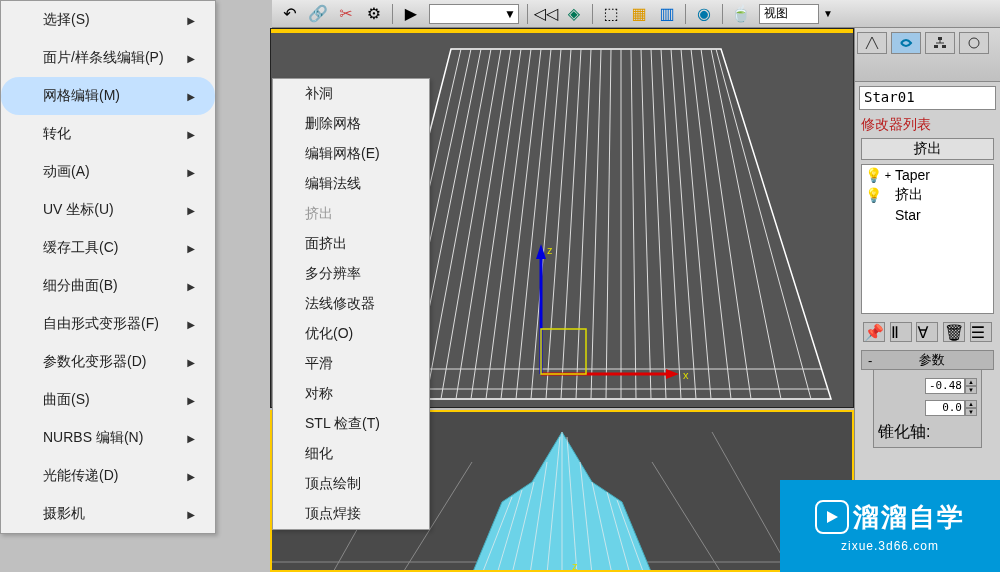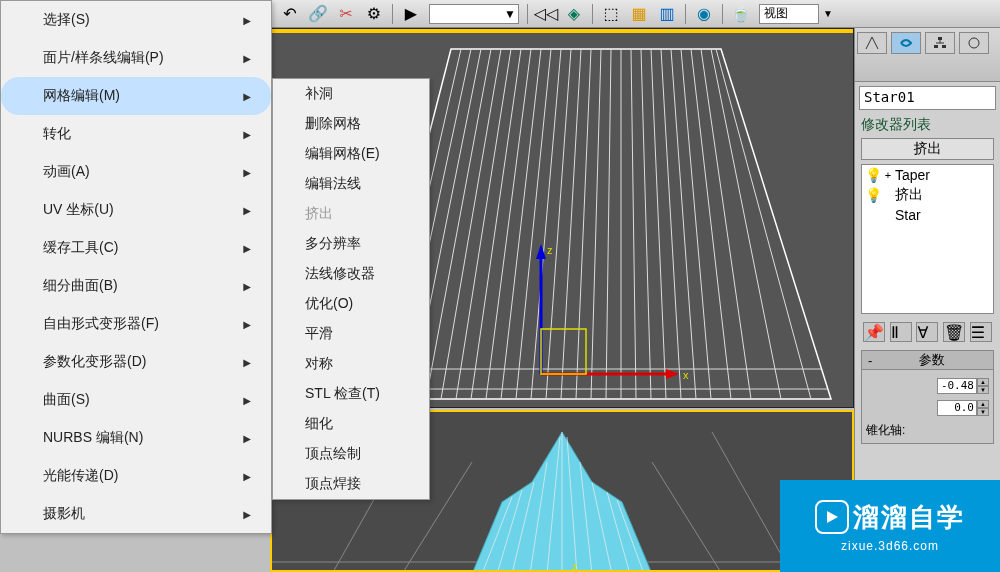--- a/index.html
+++ b/index.html
@@ -4,54 +4,54 @@
   <style>
     * { box-sizing: border-box; margin: 0; padding: 0; font-family: "Microsoft YaHei", Arial, sans-serif; }
     body { background: #c0c0c0; width: 1000px; height: 572px; overflow: hidden; position: relative; }
     
     .toolbar { position: absolute; top: 0; left: 270; right: 0; height: 28px; background: linear-gradient(#e8e8e8, #c8c8c8); border-bottom: 1px solid #888; display: flex; align-items: center; padding: 0 4px; }
     .toolbar-icon { width: 24px; height: 24px; display: inline-flex; align-items: center; justify-content: center; margin: 0 2px; border: 1px solid transparent; cursor: pointer; }
     .toolbar-sep { width: 1px; height: 20px; background: #888; margin: 0 4px; }
     .toolbar-combo { width: 90px; height: 20px; background: white; border: 1px solid #888; margin: 0 4px; font-size: 12px; padding: 0 2px; display: flex; align-items: center; justify-content: space-between; }
     .toolbar-combo-wide { width: 60px; height: 20px; background: white; border: 1px solid #888; margin: 0 4px; font-size: 12px; padding: 0 4px; display: flex; align-items: center; }
     
-    .menu-main { position: absolute; top: 0; left: 0; width: 272px; background: #f0f0f0; border: 1px solid #999; box-shadow: 2px 2px 4px rgba(0,0,0,0.2); z-index: 100; text-align: right; }
+    .menu-main { position: absolute; top: 0; left: 0; width: 216px; background: #f0f0f0; border: 1px solid #999; box-shadow: 2px 2px 4px rgba(0,0,0,0.2); z-index: 100; text-align: right; }
     .menu-item { height: 38px; display: flex; align-items: center; padding: 0 16px 0 42px; font-size: 14px; color: #222; position: relative; cursor: pointer; }
     .menu-item.highlighted { background: #c4e1ff; border-radius: 18px; }
     .menu-arrow { position: absolute; right: 20px; font-size: 10px; color: #333; }
     
     .submenu { position: absolute; top: 78px; left: 272px; width: 158px; background: #f0f0f0; border: 1px solid #999; box-shadow: 2px 2px 4px rgba(0,0,0,0.2); z-index: 101; }
     .submenu-item { height: 30px; display: flex; align-items: center; padding: 0 12px 0 32px; font-size: 14px; color: #222; cursor: pointer; }
     .submenu-item.highlighted { background: #a8d2ff; }
     .submenu-item.disabled { color: #999; }
     
     .viewport-top { position: absolute; top: 28px; left: 270px; width: 584px; height: 380px; background: #555; border: 1px solid #222; }
     .yellow-border { position: absolute; border: 2px solid #ffcc00; }
     
     .viewport-bottom { position: absolute; top: 410px; left: 270px; width: 584px; height: 162px; background: #4a4a4a; border: 2px solid #ffcc00; overflow: hidden; }
     
     .panel-right { position: absolute; top: 28px; right: 0; width: 146px; bottom: 0; background: #d0d0d0; border-left: 1px solid #888; }
     .panel-tabs { height: 54px; background: linear-gradient(#d8d8d8, #c0c0c0); border-bottom: 1px solid #888; display: flex; flex-wrap: wrap; padding: 4px 2px; gap: 4px; }
     .panel-tab { width: 30px; height: 22px; border: 1px solid #888; background: #d0d0d0; display: inline-flex; align-items: center; justify-content: center; }
     
     .object-name { height: 24px; background: white; border: 1px solid #888; margin: 4px; font-size: 14px; padding: 2px 4px; font-family: monospace; }
-    .modifier-header { font-size: 14px; margin: 6px 6px 2px; color: #14532d; }
+    .modifier-header { font-size: 14px; margin: 6px 6px 2px; color: #b91c1c; }
     .modifier-dropdown { height: 22px; background: #e0e0e0; border: 1px solid #888; margin: 4px 6px; display: flex; align-items: center; justify-content: center; font-size: 14px; }
     
     .modifier-stack { background: white; border: 1px solid #888; margin: 4px 6px; height: 150px; font-size: 14px; font-family: monospace; }
     .stack-row { height: 20px; display: flex; align-items: center; padding: 0 3px; }
     .stack-icon { width: 16px; display: inline-block; text-align: center; }
     .stack-toggle { width: 14px; display: inline-block; text-align: center; font-size: 11px; }
     
     .stack-buttons { display: flex; justify-content: space-around; margin: 4px 6px; padding: 4px 0; }
     .stack-btn { width: 22px; height: 20px; border: 1px solid #888; background: #c8c8c8; }
     
     .rollup-header { height: 20px; background: #b8b8b8; border: 1px solid #888; margin: 4px 6px 0; font-size: 13px; display: flex; align-items: center; padding: 0 6px; }
     .rollup-minus { margin-right: 4px; }
-    .rollup-body { margin: 0 6px; border: 1px solid #888; border-top: none; padding: 4px; font-size: 12px; background: #c8c8c8; }
+    .rollup-body { margin: 0 18px; border: 1px solid #888; border-top: none; padding: 4px; font-size: 12px; background: #c8c8c8; }
     .spinner-row { display: flex; align-items: center; justify-content: flex-end; height: 20px; margin: 2px 0; }
     .spinner-input { width: 40px; height: 16px; background: white; border: 1px solid #888; font-size: 11px; text-align: right; padding: 0 2px; font-family: monospace; }
     .spinner-btns { width: 12px; height: 16px; display: flex; flex-direction: column; }
     .spinner-btn { height: 8px; background: #c0c0c0; border: 1px solid #888; font-size: 6px; line-height: 6px; text-align: center; }
     
     .watermark { position: absolute; bottom: 0; right: 0; width: 220px; height: 92px; background: #0098d9; display: flex; align-items: center; justify-content: center; color: white; z-index: 200; }
     .watermark-inner { text-align: center; }
     .watermark-logo { display: flex; align-items: center; justify-content: center; gap: 4px; }
     .watermark-play { width: 34px; height: 34px; border: 2px solid white; border-radius: 8px; display: flex; align-items: center; justify-content: center; }
     .watermark-title { font-size: 26px; font-weight: bold; letter-spacing: 2px; }
@@ -157,20 +157,23 @@
       <span>删除网格</span>
     </div>
   <div class="submenu-item">
       <span>编辑网格(E)</span>
     </div>
   <div class="submenu-item">
       <span>编辑法线</span>
     </div>
   <div class="submenu-item disabled">
       <span>挤出</span>
+    </div>
+  <div class="submenu-item">
+      <span>面挤出</span>
     </div>
   <div class="submenu-item">
       <span>多分辨率</span>
     </div>
   <div class="submenu-item">
       <span>法线修改器</span>
     </div>
   <div class="submenu-item">
       <span>优化(O)</span>
     </div>
@@ -336,21 +339,21 @@
           <div class="spinner-btn">▼</div>
         </div>
       </div>
     <div class="spinner-row">
         <div class="spinner-input">0.0</div>
         <div class="spinner-btns">
           <div class="spinner-btn">▲</div>
           <div class="spinner-btn">▼</div>
         </div>
       </div>
-    <div style="font-size:12px;margin-top:4px;">锥化轴:</div>
+    <div style="font-size:16px;margin-top:4px;">锥化轴:</div>
   </div>
 </div>
 
 <div class="watermark">
   <div class="watermark-inner">
     <div class="watermark-logo">
       <div class="watermark-play">
           <svg width="16" height="16">
             <polygon points="3,2 14,8 3,14" fill="white"></polygon>
           </svg>

